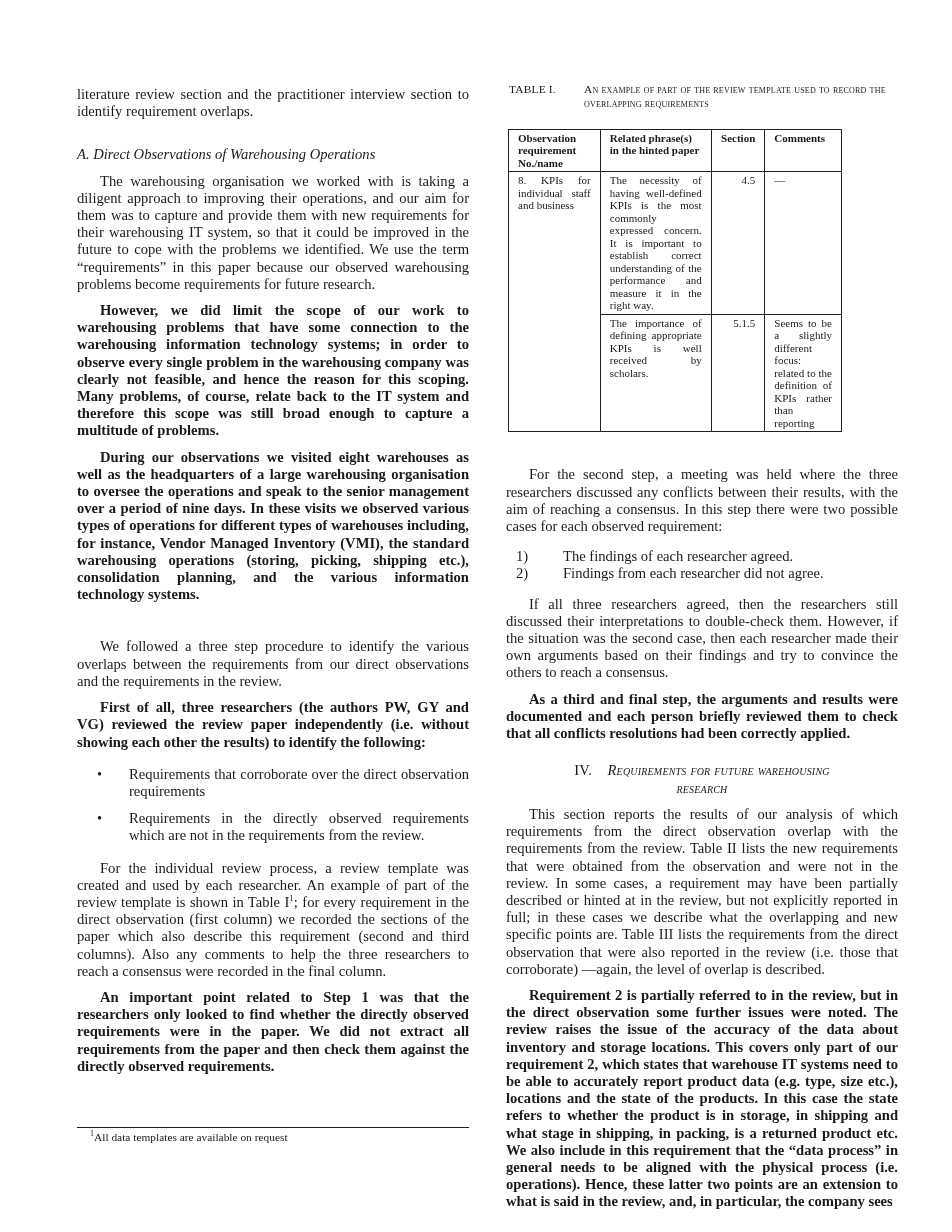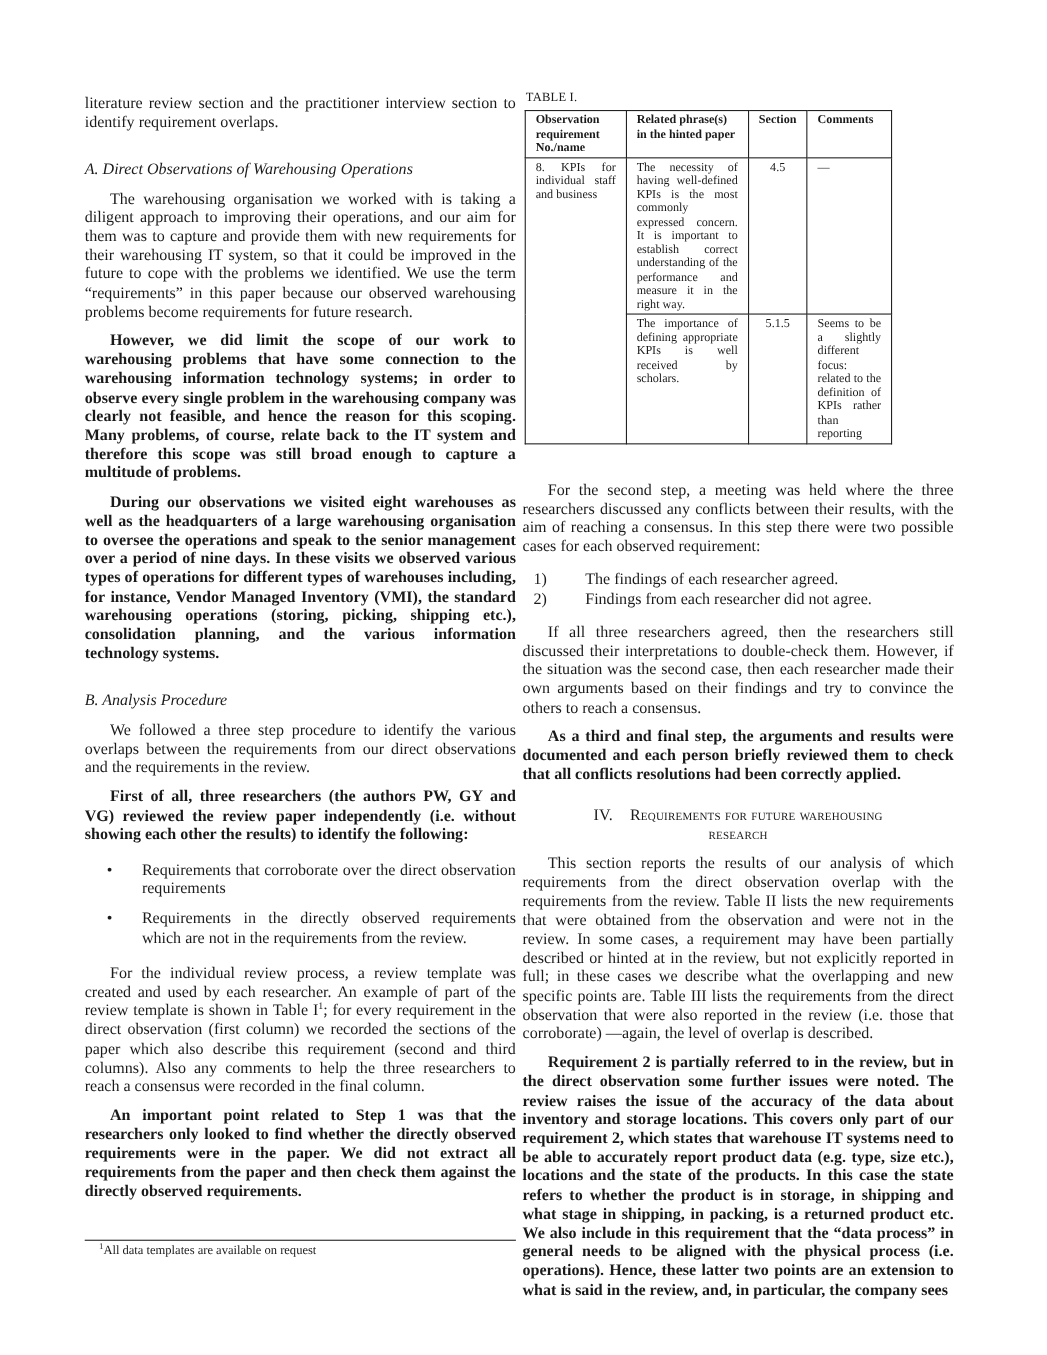--- a/index.html
+++ b/index.html
@@ -3,87 +3,87 @@
 <meta charset="utf-8">
 <style>
   html, body { margin: 0; padding: 0; background: #ffffff; }
   body {
     width: 952px; height: 1232px; position: relative; overflow: hidden;
     font-family: "Liberation Serif", "DejaVu Serif", serif;
     color: #1a1a1a;
   }
   .col { position: absolute; top: 86px; width: 392px; }
   .col-left { left: 77px; }
-  .col-right { left: 475px; }
+  .col-right { left: 506px; }
   p { margin: 0; font-size: 14.6px; line-height: 17.2px; text-align: justify; }
   p.indent { text-indent: 23px; }
   .gap { margin-top: 9px; font-weight: bold; }
   .subhead { font-style: italic; font-size: 14.6px; line-height: 17.2px; margin: 0; }
   ul.bullets { list-style: none; margin: 0; padding: 0; }
   ul.bullets li { position: relative; padding-left: 52px; font-size: 14.6px; line-height: 17.2px; text-align: justify; }
   ul.bullets li::before { content: "\2022"; position: absolute; left: 20px; top: 0; }
   ol.nums { list-style: none; margin: 0; padding: 0; }
   ol.nums li { position: relative; padding-left: 57px; font-size: 14.6px; line-height: 17.2px; }
   ol.nums li .num { position: absolute; left: 10px; }
   .section-title {
     text-align: center; font-size: 14.6px; line-height: 17.4px; letter-spacing: 0.2px;
   }
-  .section-title .sc { font-variant: small-caps; }
+  .section-title .sc { font-variant: small-caps; font-style: italic; }
   .table-caption { font-size: 11.4px; line-height: 14.4px; position: relative; padding-left: 78px; letter-spacing: 0.2px; }
   .table-caption .tlabel { position: absolute; left: 3px; top: 0; font-variant: normal; }
   .table-caption .sc { font-variant: small-caps; }
   table.review {
     border-collapse: collapse; margin-top: 18px; margin-left: 2px; width: 334px;
     font-size: 11px; line-height: 12.5px; padding-left: 27px;
   }
   table.review td, table.review th {
     border: 1px solid #222; vertical-align: top; padding: 2px 9px 2px 9px; text-align: left;
   }
   table.review th { font-weight: bold; }
   table.review td.just { text-align: justify; }
-  table.review td.center, table.review th.center { text-align: center; }
+  table.review td.center, table.review th.center { text-align: right; }
   .footnote-rule { position: absolute; left: 77px; top: 1127px; width: 392px; border-top: 1px solid #222; }
   .footnote { position: absolute; left: 90px; top: 1131px; font-size: 11.4px; line-height: 13px; }
   .footnote sup { font-size: 8px; }
   sup { font-size: 9px; line-height: 0; }
 </style>
 </head>
 <body>
 
 <div class="col col-left">
   <p>literature review section and the practitioner interview section to identify requirement overlaps.</p>
 
   <div style="height:26px"></div>
   <div class="subhead">A.  Direct Observations of Warehousing Operations</div>
   <div style="height:9px"></div>
   <p class="indent">The warehousing organisation we worked with is taking a diligent approach to improving their operations, and our aim for them was to capture and provide them with new requirements for their warehousing IT system, so that it could be improved in the future to cope with the problems we identified. We use the term “requirements” in this paper because our observed warehousing problems become requirements for future research.</p>
   <p class="indent gap">However, we did limit the scope of our work to warehousing problems that have some connection to the warehousing information technology systems; in order to observe every single problem in the warehousing company was clearly not feasible, and hence the reason for this scoping. Many problems, of course, relate back to the IT system and therefore this scope was still broad enough to capture a multitude of problems.</p>
   <p class="indent gap">During our observations we visited eight warehouses as well as the headquarters of a large warehousing organisation to oversee the operations and speak to the senior management over a period of nine days. In these visits we observed various types of operations for different types of warehouses including, for instance, Vendor Managed Inventory (VMI), the standard warehousing operations (storing, picking, shipping etc.), consolidation planning, and the various information technology systems.</p>
 
   <div style="height:26px"></div>
-  <div class="subhead">B.  Analysis Procedure</div>
   <div style="height:9px"></div>
   <p class="indent">We followed a three step procedure to identify the various overlaps between the requirements from our direct observations and the requirements in the review.</p>
   <p class="indent gap">First of all, three researchers (the authors PW, GY and VG) reviewed the review paper independently (i.e. without showing each other the results) to identify the following:</p>
 
   <ul class="bullets" style="margin-top:15px">
     <li>Requirements that corroborate over the direct observation requirements</li>
     <li style="margin-top:10px">Requirements in the directly observed requirements which are not in the requirements from the review.</li>
   </ul>
 
   <p class="indent" style="margin-top:15px"><span>For the individual review process, a review template was created and used by each researcher. An example of part of the review template is shown in Table I</span><sup>1</sup><span>; for every requirement in the direct observation (first column) we recorded the sections of the paper which also describe this requirement (second and third columns). Also any comments to help the three researchers to reach a consensus were recorded in the final column.</span></p>
   <p class="indent gap">An important point related to Step 1 was that the researchers only looked to find whether the directly observed requirements were in the paper. We did not extract all requirements from the paper and then check them against the directly observed requirements.</p>
 </div>
 
 <div class="footnote-rule"></div>
 <div class="footnote"><sup>1</sup><span>All data templates are available on request</span></div>
 
 <div class="col col-right" style="top:82px">
   <div class="table-caption">
     <span class="tlabel">TABLE I.</span>
+    <span class="sc">An example of part of the review template used to record the overlapping requirements</span>
   </div>
 
   <table class="review">
     <colgroup>
       <col style="width:107px">
         <col style="width:142px">
         <col style="width:54px">
         <col style="width:84px">
     </colgroup>
     <tbody>

